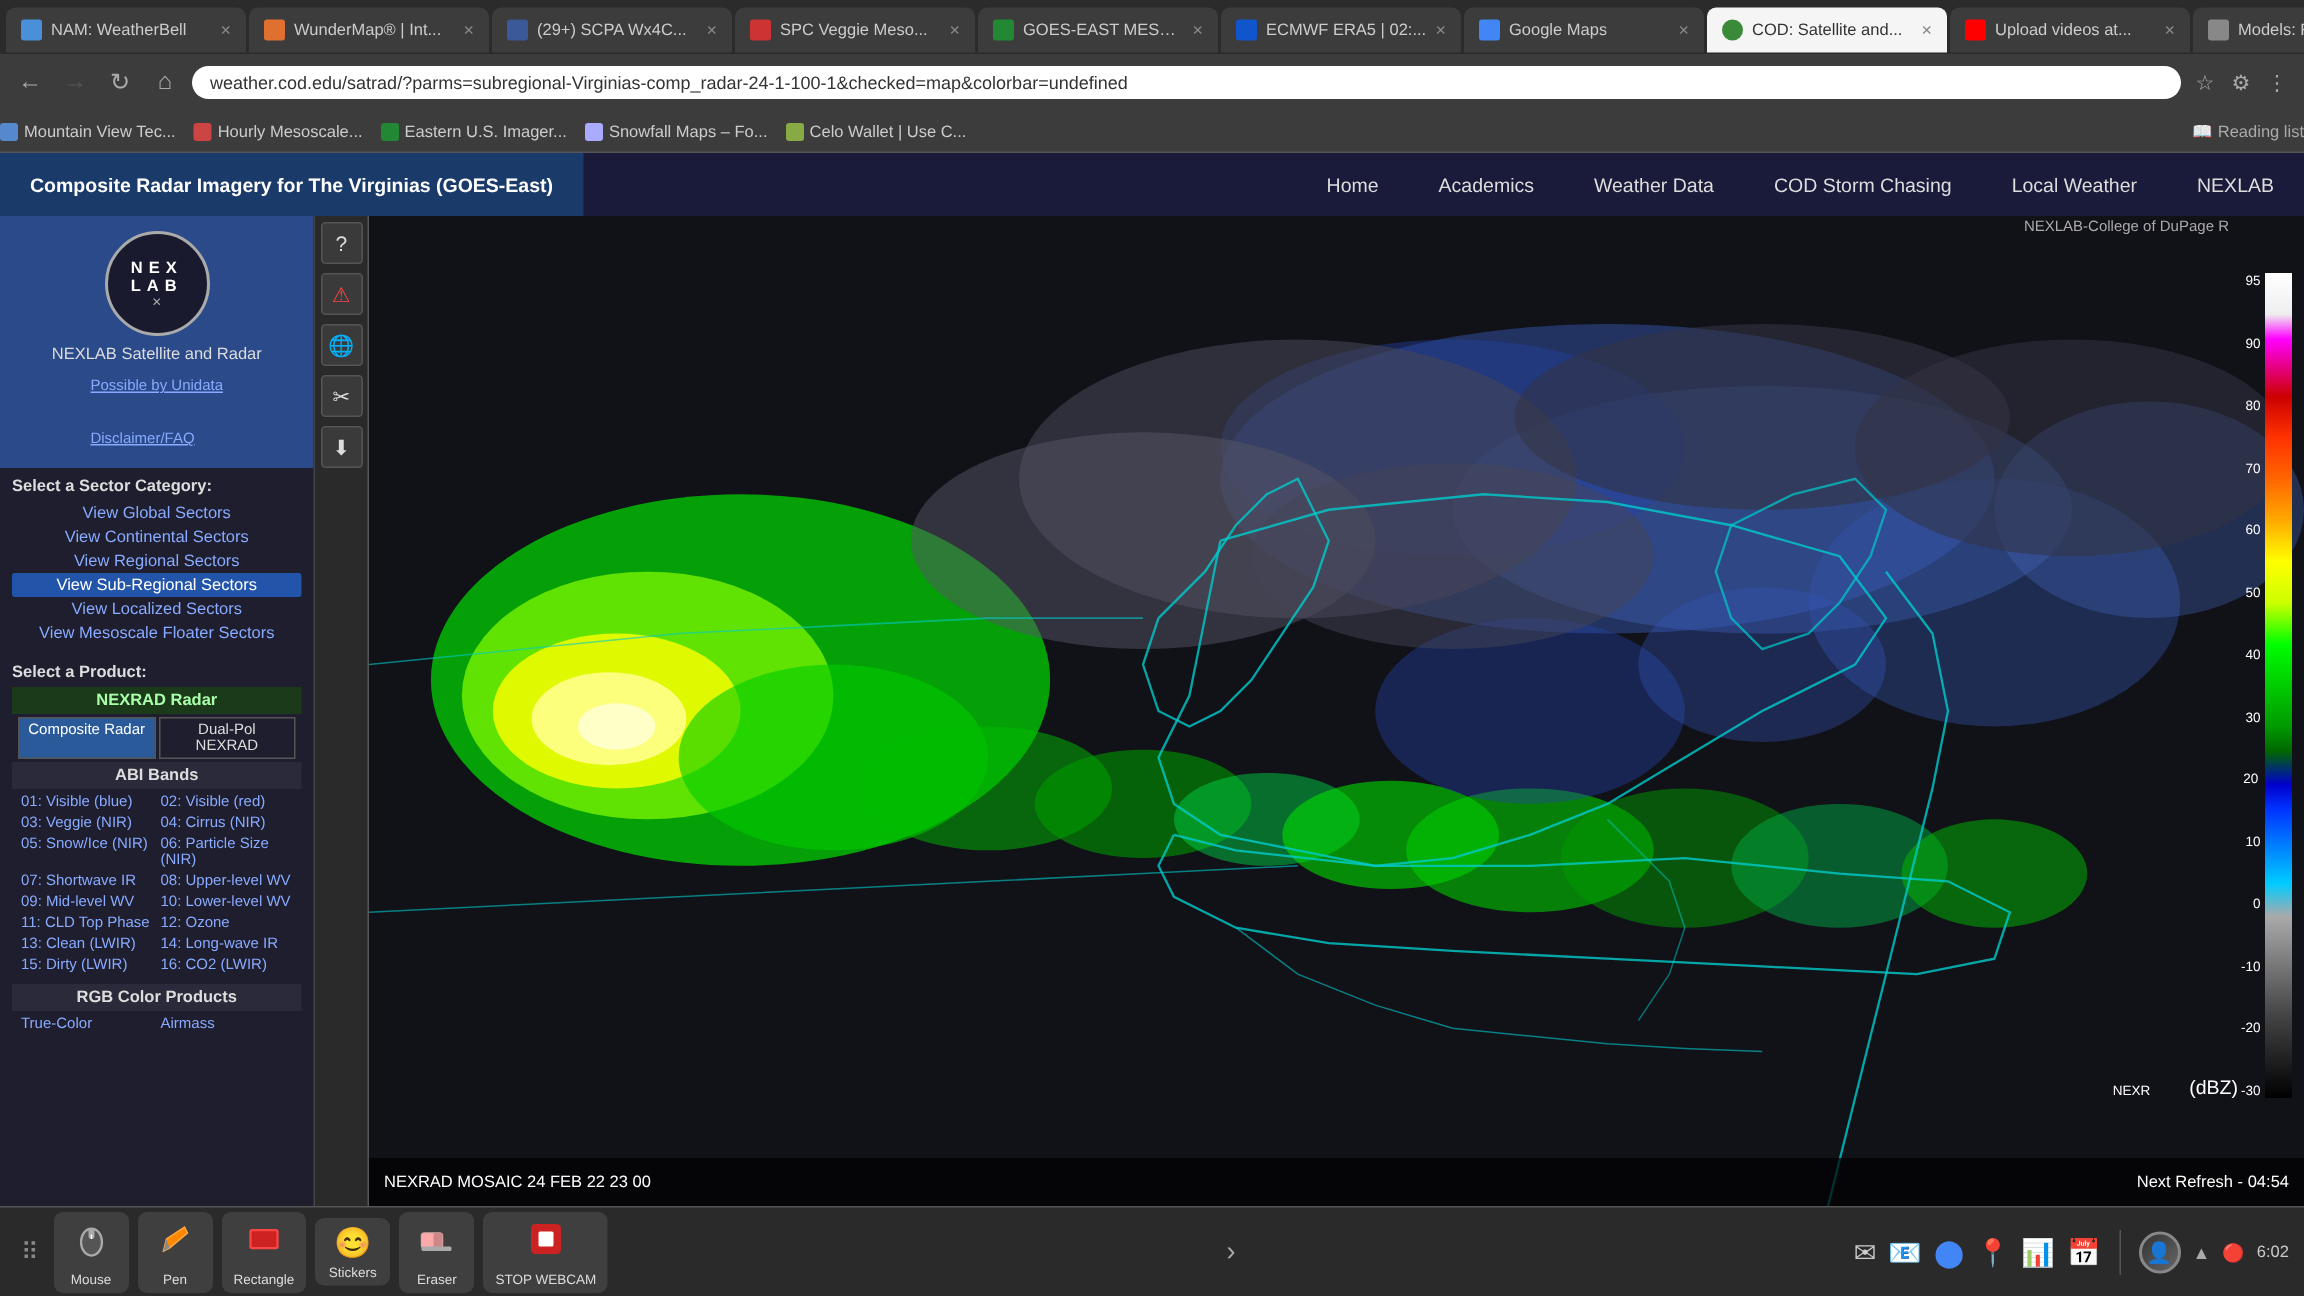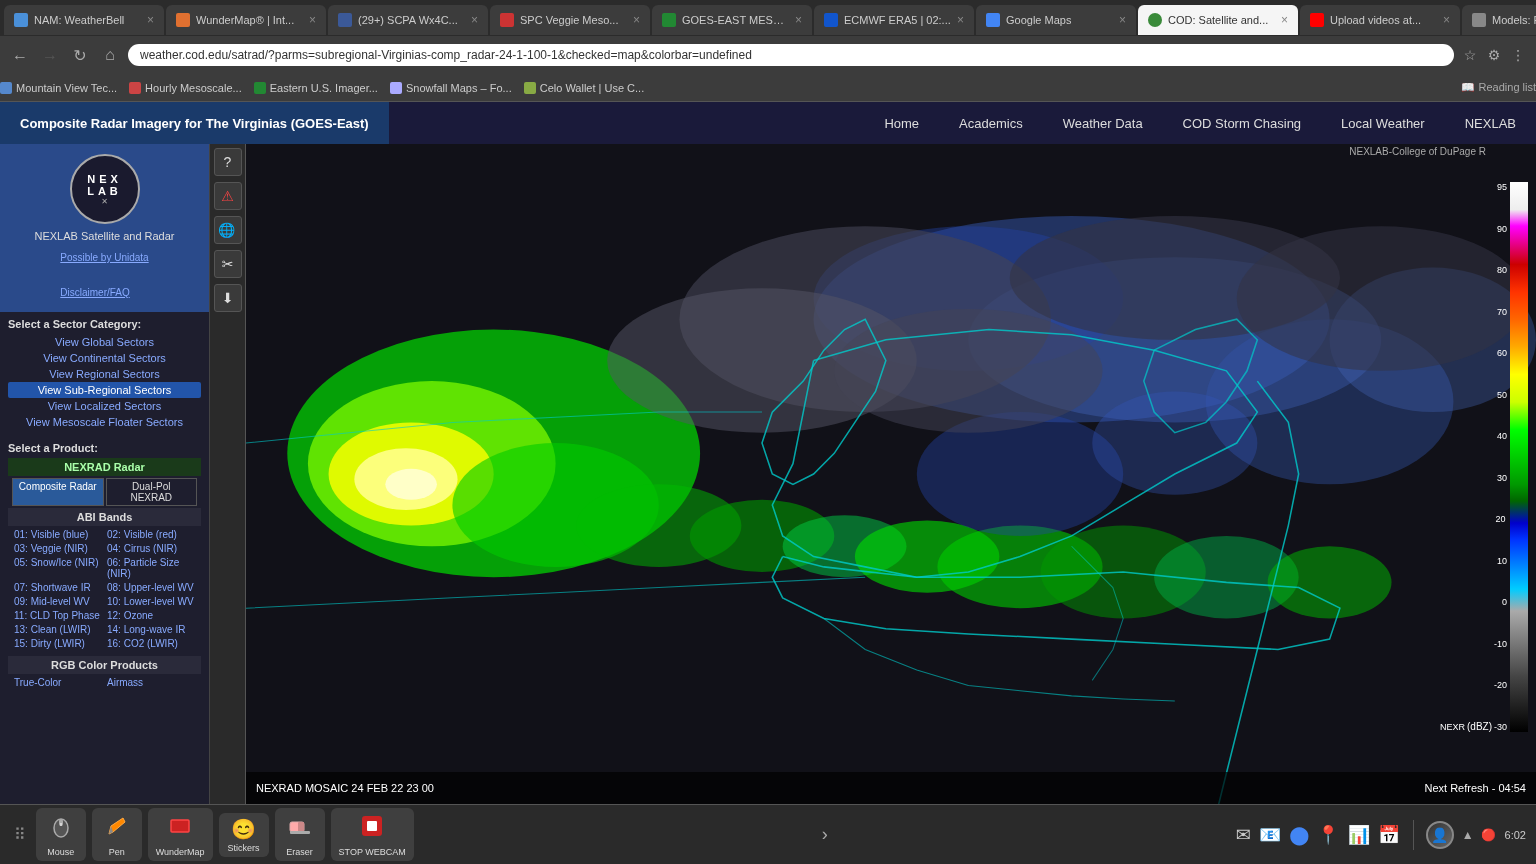--- a/index.html
+++ b/index.html
@@ -335,21 +335,21 @@
 
         <polyline points="560,490 600,520 650,540 700,555 750,560 800,565 850,568 900,570" fill="none" stroke="#00cccc" stroke-width="1" opacity="0.6"></polyline>
 
         <polyline points="800,420 820,440 840,460 850,490 840,520 820,550" fill="none" stroke="#00cccc" stroke-width="1" opacity="0.5"></polyline>
       </svg>
 
       <div class="nexlab-watermark">NEXLAB-College of DuPage R</div>
 
       <div style="position:absolute;right:8px;top:36px;display:flex;flex-direction:row;align-items:flex-end;">
         <div style="color:#fff;font-size:9px;text-align:right;margin-right:2px;">NEXR</div>
-        <div style="color:#fff;font-size:10px;text-align:left;margin-right:2px;">(dBZ)</div>
+        <div style="color:#fff;font-size:13px;text-align:left;margin-right:2px;margin-left:24px;">(dBZ)</div>
         <div style="display:flex;align-items:flex-start;margin-top:2px;">
           <div style="display:flex;flex-direction:column;justify-content:space-between;height:550px;margin-right:3px;text-align:right;">
             <span style="color:#fff;font-size:9px;">95</span>
             <span style="color:#fff;font-size:9px;">90</span>
             <span style="color:#fff;font-size:9px;">80</span>
             <span style="color:#fff;font-size:9px;">70</span>
             <span style="color:#fff;font-size:9px;">60</span>
             <span style="color:#fff;font-size:9px;">50</span>
             <span style="color:#fff;font-size:9px;">40</span>
             <span style="color:#fff;font-size:9px;">30</span>
@@ -391,21 +391,21 @@
         </svg>
       </div>
       <span class="taskbar-label">Pen</span>
     </div>
     <div class="taskbar-btn">
       <div class="taskbar-icon">
         <svg width="28" height="28" viewBox="0 0 28 28">
           <rect x="5" y="8" width="18" height="12" fill="#cc2222" stroke="#ff4444" stroke-width="1.5" rx="1"></rect>
         </svg>
       </div>
-      <span class="taskbar-label">WunderMap</span>
+      <span class="taskbar-label">Rectangle</span>
     </div>
     <div class="taskbar-btn">
       <div class="taskbar-icon">
         <div style="font-size:20px;">😊</div>
       </div>
       <span class="taskbar-label">Stickers</span>
     </div>
     <div class="taskbar-btn">
       <div class="taskbar-icon">
         <svg width="28" height="28" viewBox="0 0 28 28">

